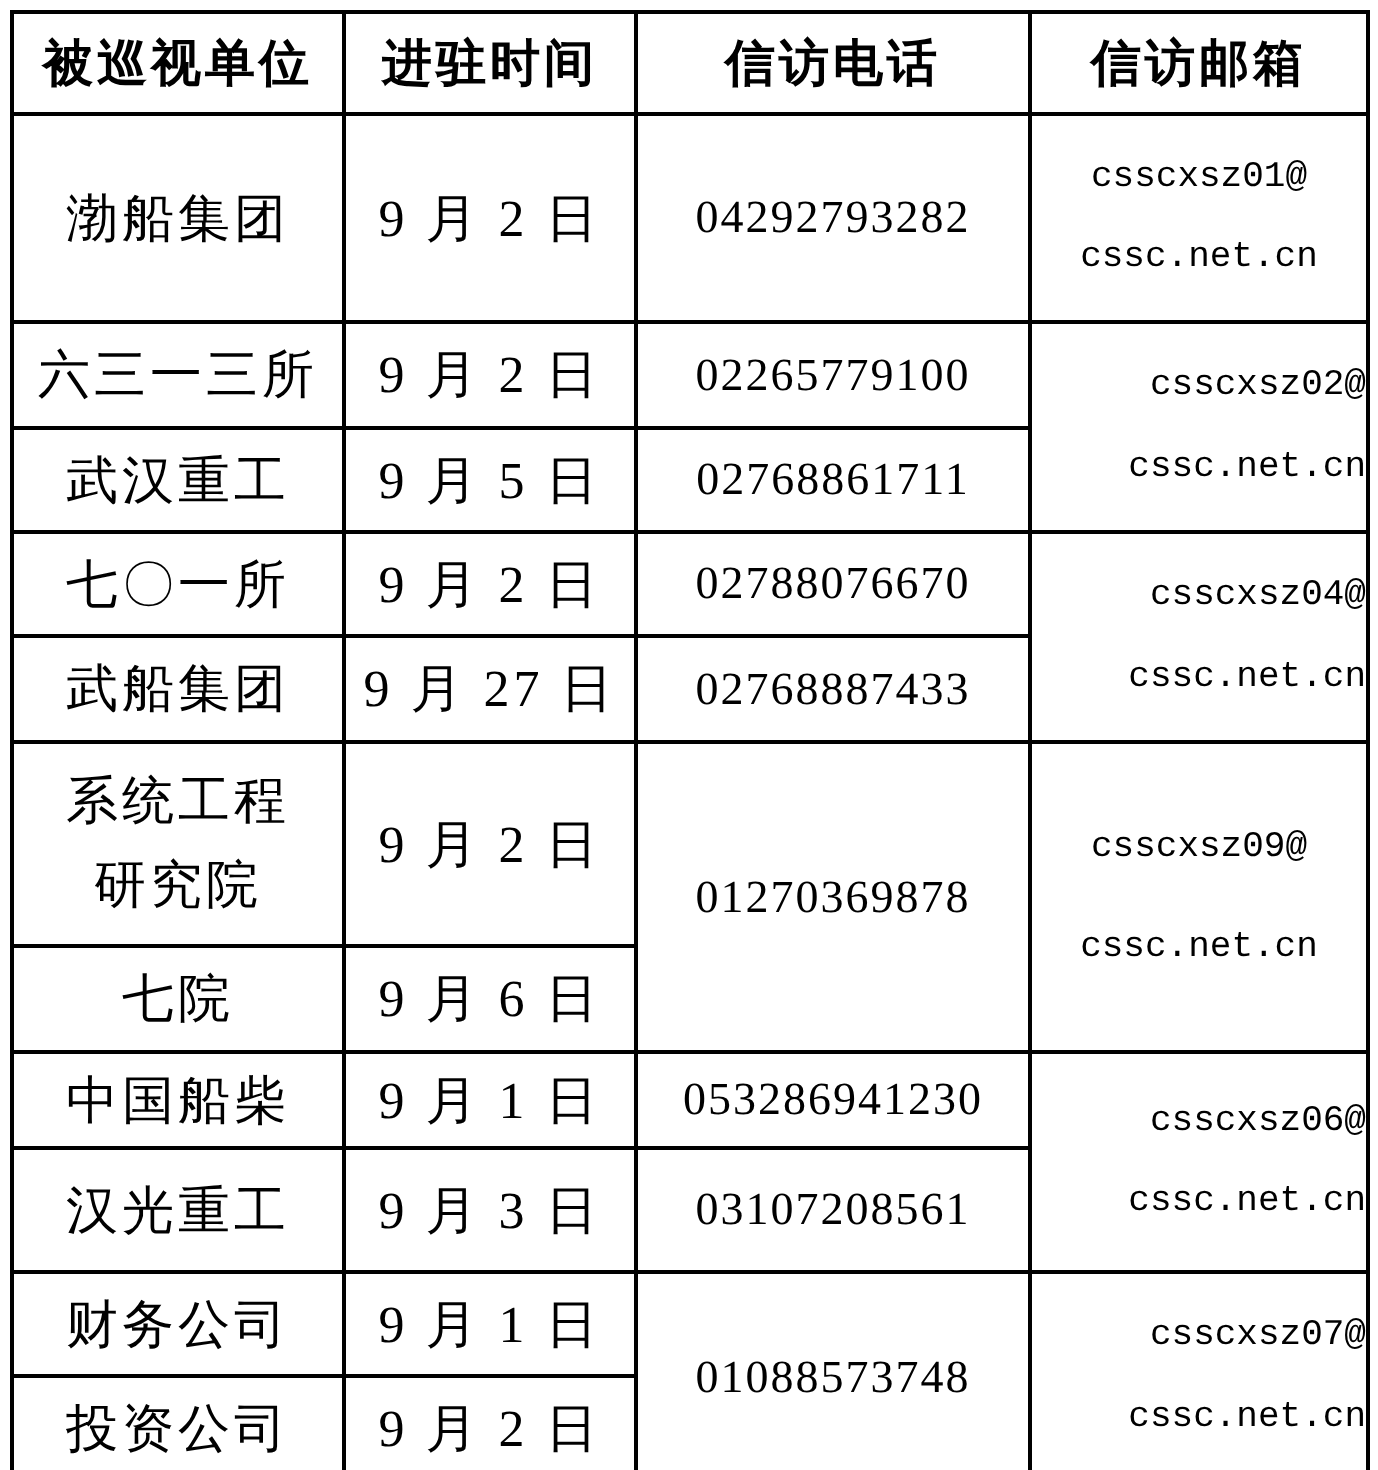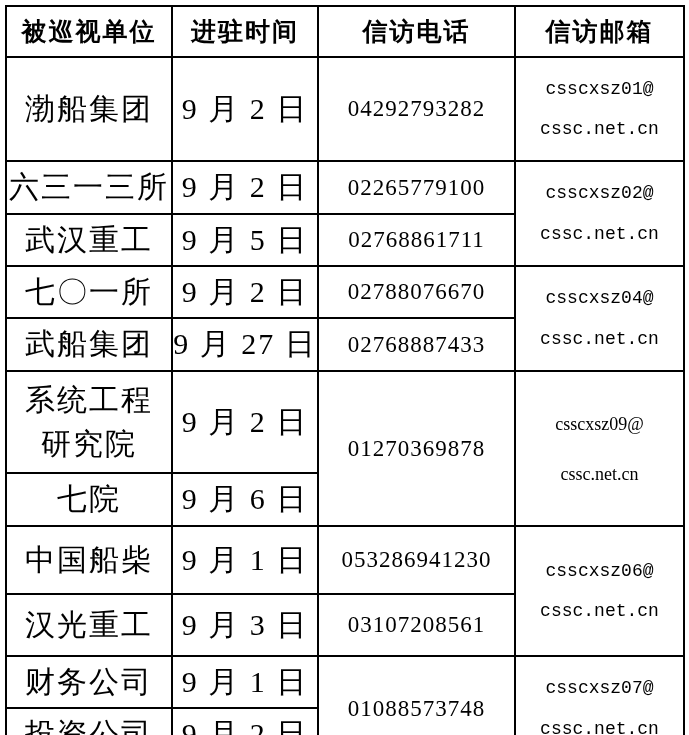--- a/index.html
+++ b/index.html
@@ -30,21 +30,21 @@
     font-size: 25px;
     letter-spacing: 2px;
   }
   .col-unit  { width: 166px; }
   .col-date  { width: 146px; }
   .col-phone { width: 197px; }
   .col-email { width: 169px; }
 
   .unit-cell, .date-cell {
     font-family: "Liberation Serif", serif;
-    font-size: 30px;
+    font-size: 26px;
     letter-spacing: 2px;
   }
   .phone-cell {
     font-family: "Liberation Serif", serif;
     font-size: 23px;
     letter-spacing: 1px;
   }
   .email-cell {
     font-family: "Liberation Mono", monospace;
     font-size: 18px;
@@ -52,22 +52,22 @@
   
   .stack {
     display: flex;
     flex-direction: column;
     justify-content: space-evenly;
     align-items: center;
   }
   .stack span { display: block; line-height: 1; }
   .h100 { height: 100px; }
   .h104 { height: 102px; }
-  .h105 { height: 103px; }
-  .h153 { height: 132px; font-family: Liberation Serif, serif; }
+  .h105 { height: 103px; align-items: flex-end; }
+  .h153 { height: 132px; }
 </style>
 </head>
 <body>
 
 <table class="petition">
   <colgroup>
     <col class="col-unit">
     <col class="col-date">
     <col class="col-phone">
     <col class="col-email">
@@ -145,21 +145,21 @@
           <span>cssc.net.cn</span>
         </div>
       </td>
     </tr>
 
     <tr style="height:53px">
       <td class="unit-cell">七院</td>
       <td class="date-cell">9 月 6 日</td>
     </tr>
 
-    <tr style="height:68px">
+    <tr style="height:48px">
       <td class="unit-cell">中国船柴</td>
       <td class="date-cell">9 月 1 日</td>
       <td class="phone-cell">053286941230</td>
       <td class="email-cell" rowspan="2">
         <div class="stack h105">
           <span>csscxsz06@</span>
           <span>cssc.net.cn</span>
         </div>
       </td>
     </tr>

